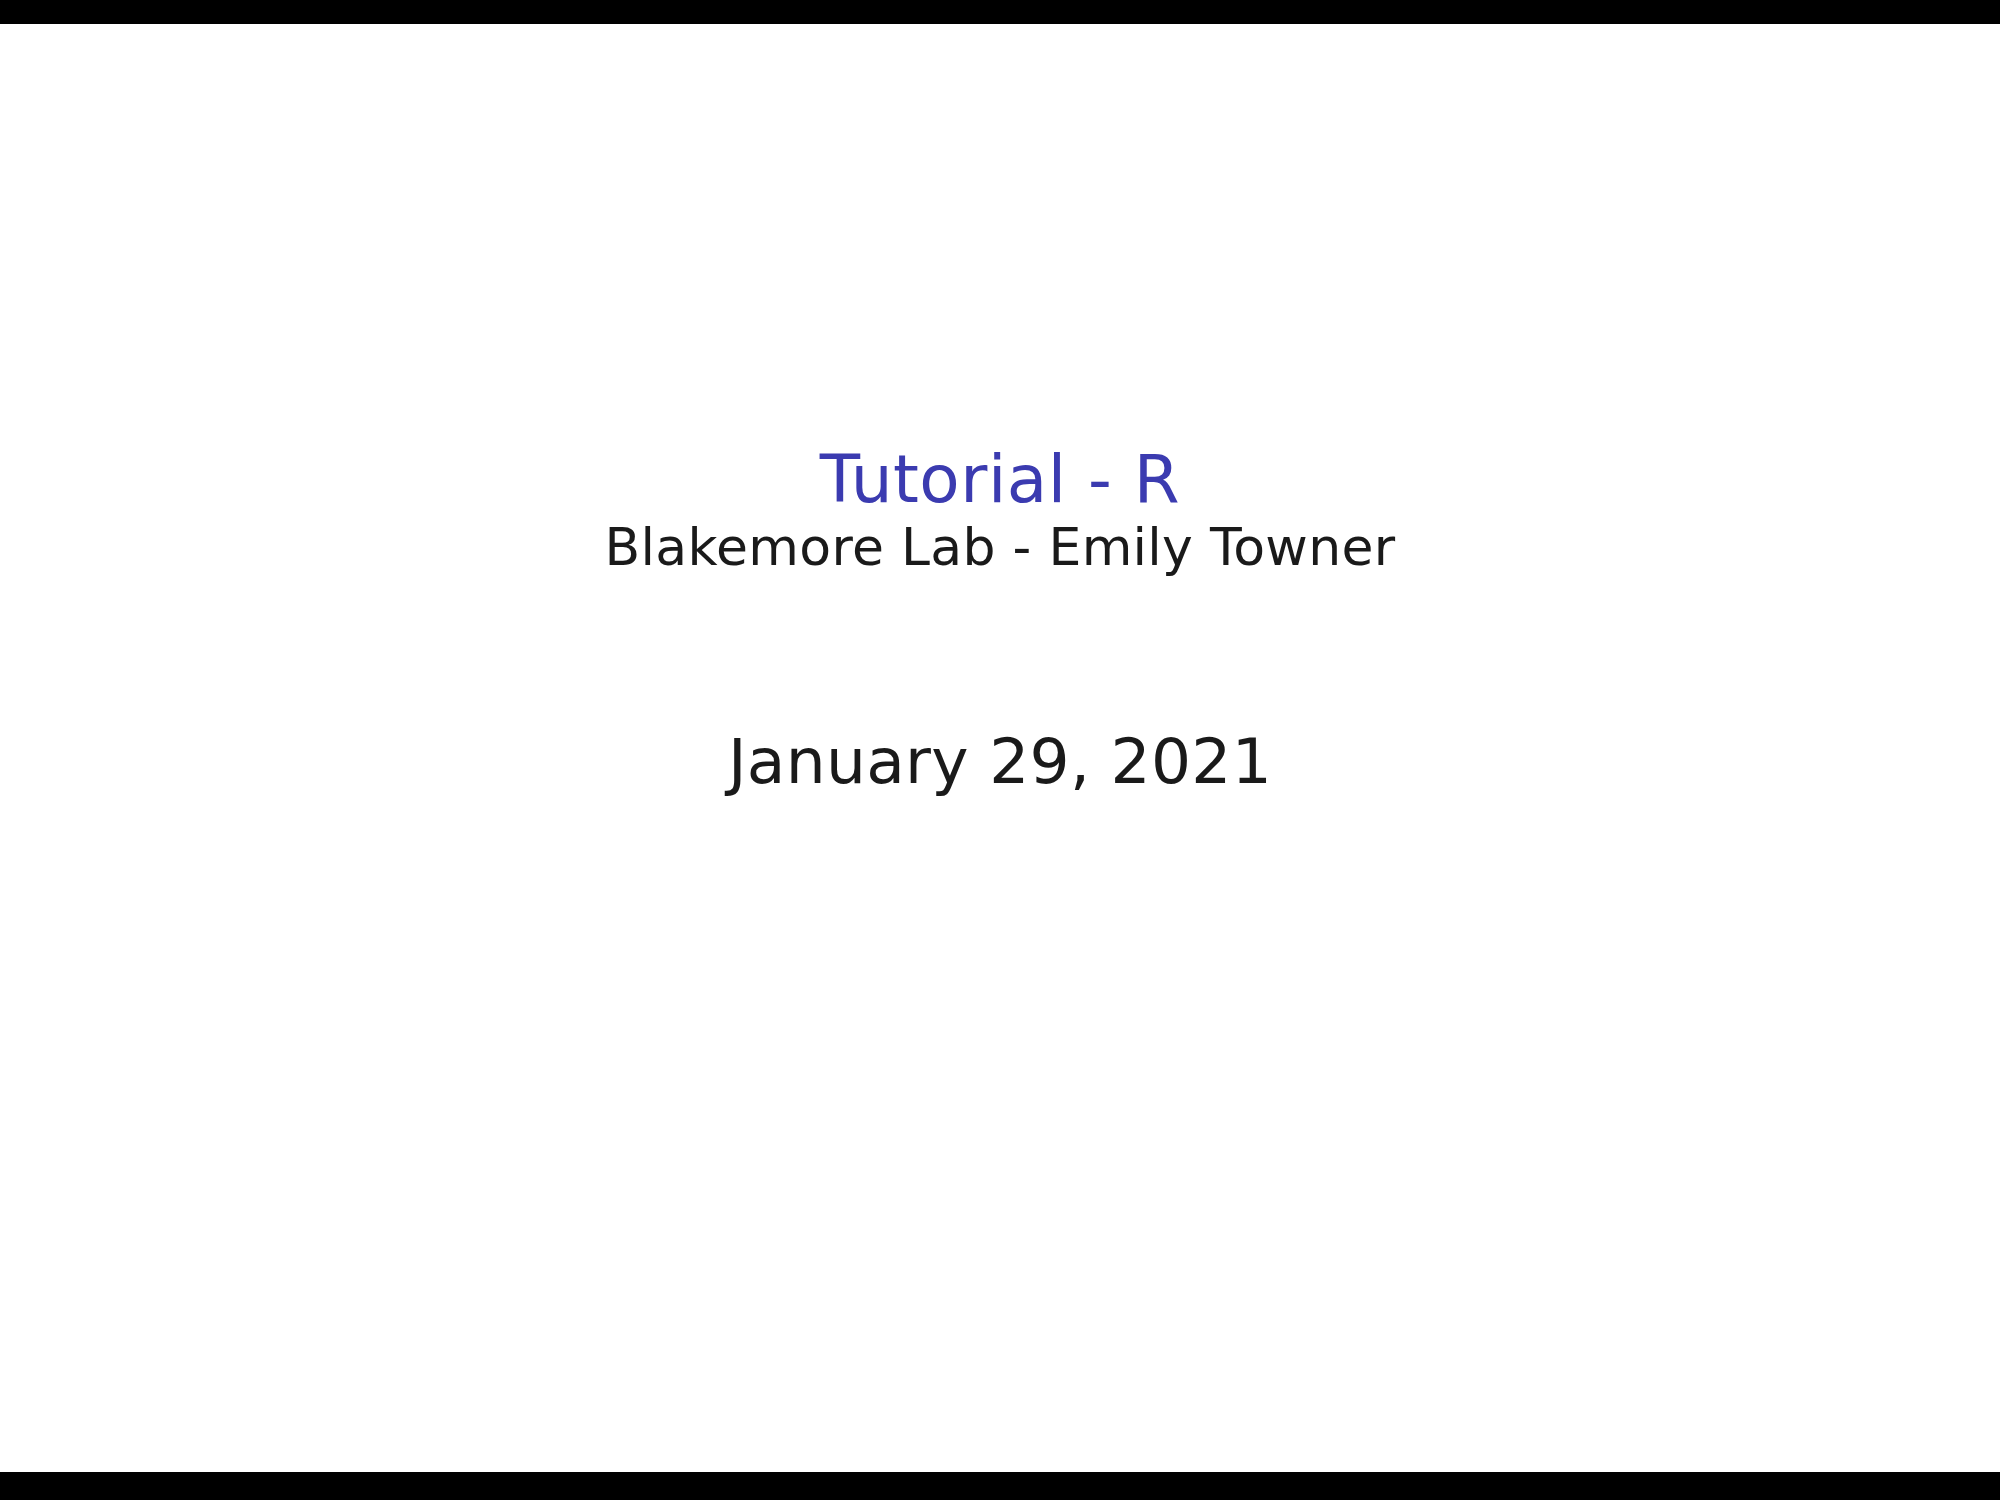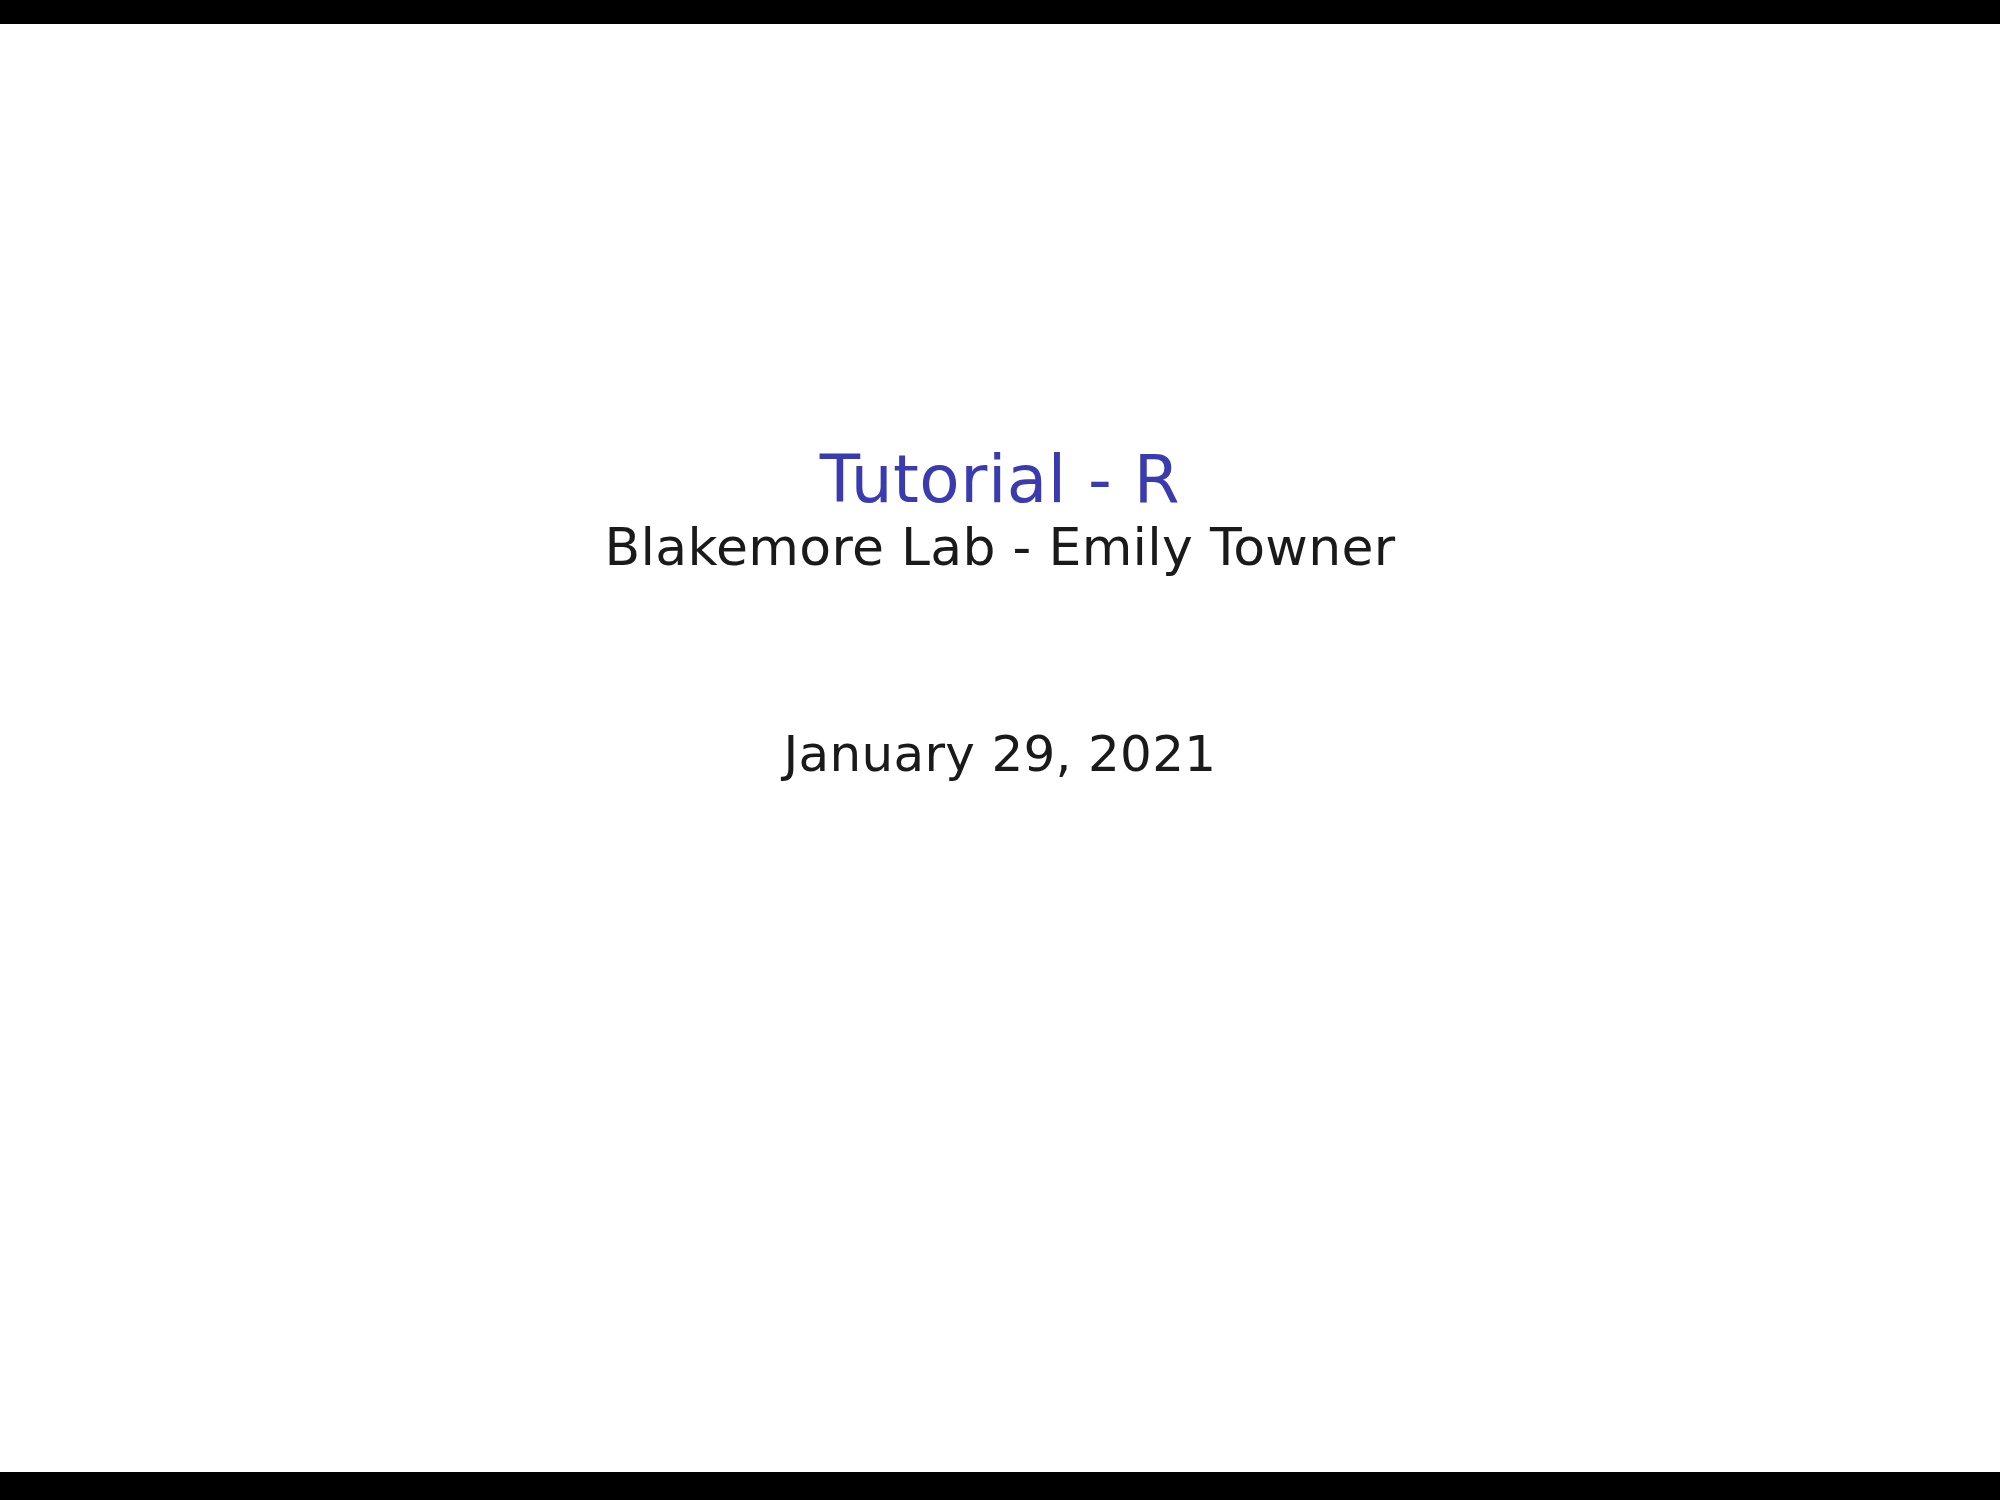--- a/index.html
+++ b/index.html
@@ -79,21 +79,21 @@
     font-weight: 400;
     color: #1a1a1a;
     letter-spacing: 0.3px;
     text-align: center;
     white-space: pre;
   }
 
   .date {
     margin-top: 148px;
     font-family: "DejaVu Sans", sans-serif;
-    font-size: 50px;
+    font-size: 63px;
     font-weight: 400;
     color: #1a1a1a;
     letter-spacing: 0.3px;
     text-align: center;
     white-space: pre;
   }
 </style>
 </head>
 <body>
 

